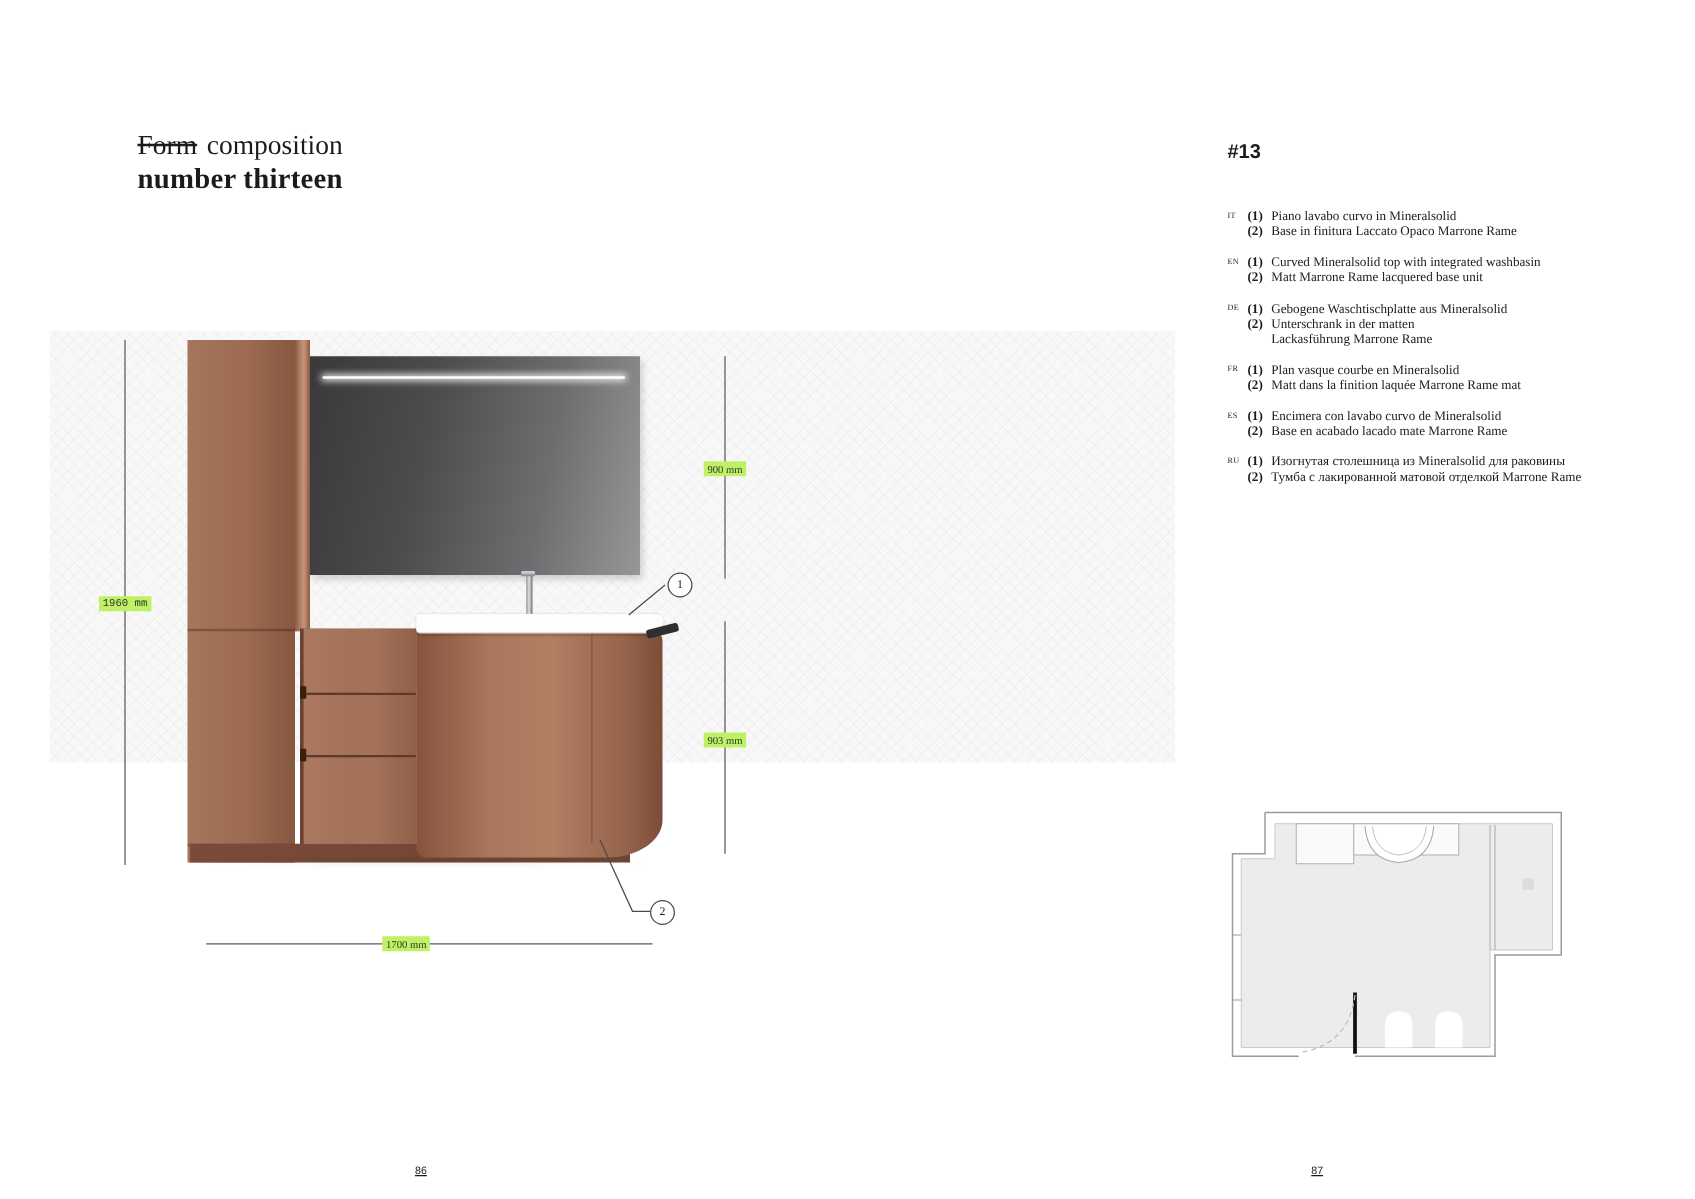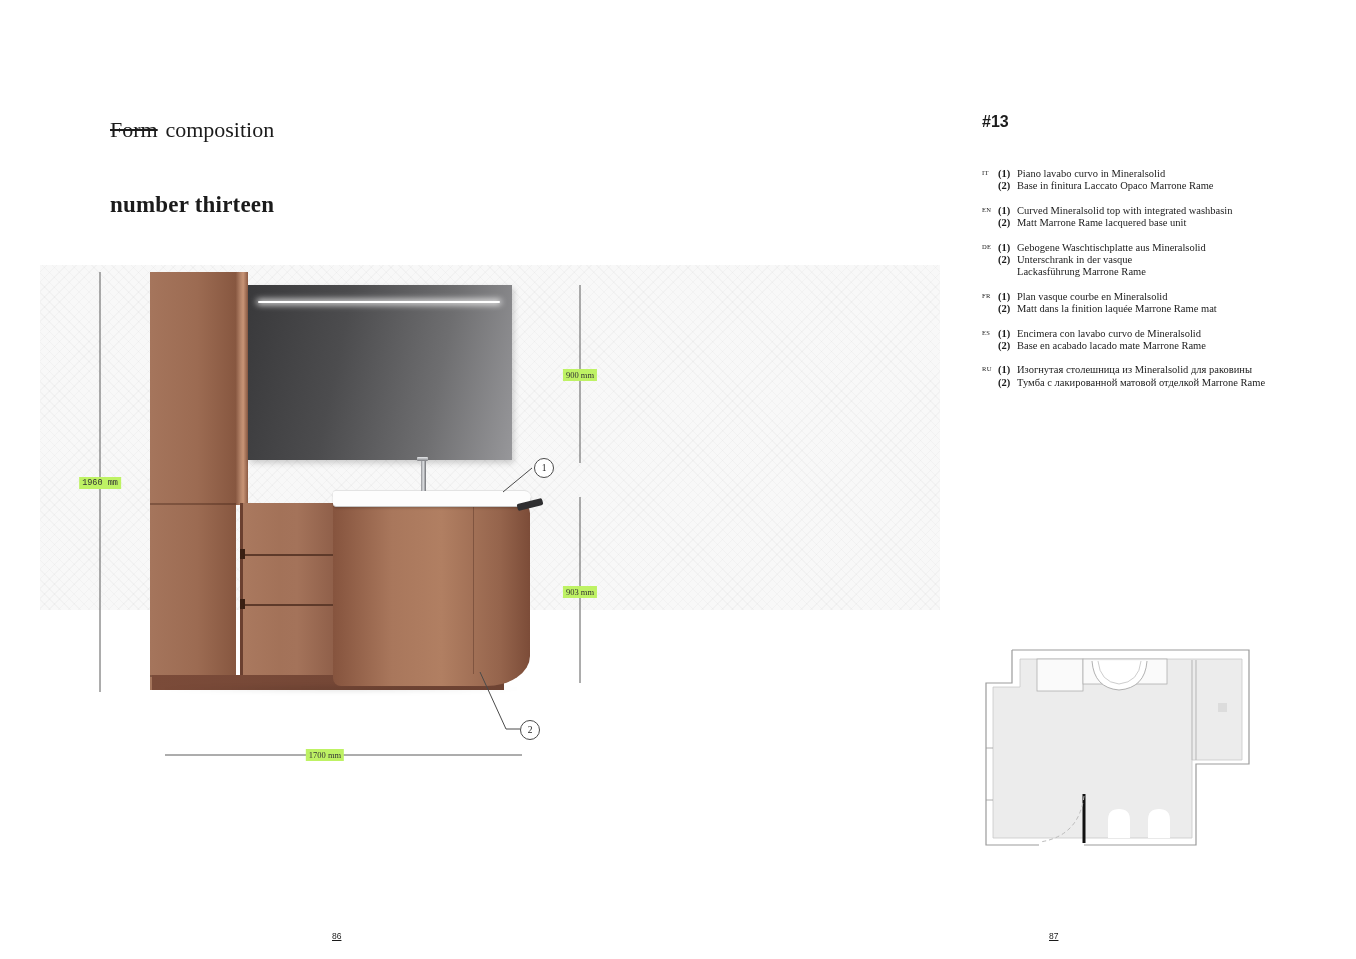--- a/index.html
+++ b/index.html
@@ -1,23 +1,23 @@
 <!DOCTYPE html>
 <html><head>
 <meta charset="utf-8">
 <style>
   html,body{margin:0;padding:0;background:#ffffff;}
   .sheet{position:relative;width:1356px;height:959px;background:#fff;overflow:hidden;
          font-family:"Liberation Serif","DejaVu Serif",serif;color:#1b1b1b;}
 
   
-  .title{position:absolute;left:110px;top:116px;line-height:27px;}
+  .title{position:absolute;left:110px;top:102px;line-height:27px;}
   .title .l1{font-size:22px;font-weight:400;}
   .title .l1 .strike{text-decoration:line-through;margin-right:.35em;}
-  .title .l2{font-size:23px;font-weight:700;letter-spacing:.2px;margin-top:48px;}
+  .title .l2{font-size:23px;font-weight:700;letter-spacing:.2px;}
 
   
   .heading{position:absolute;left:982px;top:113px;font-family:"Liberation Sans","DejaVu Sans",sans-serif;
            font-size:16px;font-weight:700;}
   .desc-list{position:absolute;left:982px;top:168px;width:370px;}
   .lang-block{display:grid;grid-template-columns:16px 1fr;margin-bottom:12px;}
   .lang-code{font-size:6.5px;letter-spacing:.3px;padding-top:1px;color:#222;}
   .lang-lines{font-size:10.5px;line-height:12.4px;}
   .lang-line{display:grid;grid-template-columns:19px 1fr;}
   .lang-line b{font-weight:700;}
@@ -124,21 +124,21 @@
     </div>
     <div class="lang-block">
       <span class="lang-code">DE</span>
       <div class="lang-lines">
         <div class="lang-line">
             <b>(1)</b>
             <span>Gebogene Waschtischplatte aus Mineralsolid</span>
           </div>
         <div class="lang-line">
             <b>(2)</b>
-            <span>Unterschrank in der vasque</span>
+            <span>Unterschrank in der matten</span>
           </div>
         <div class="lang-line">
             <b></b>
             <span>Lackasführung Marrone Rame</span>
           </div>
       </div>
     </div>
     <div class="lang-block">
       <span class="lang-code">FR</span>
       <div class="lang-lines">

